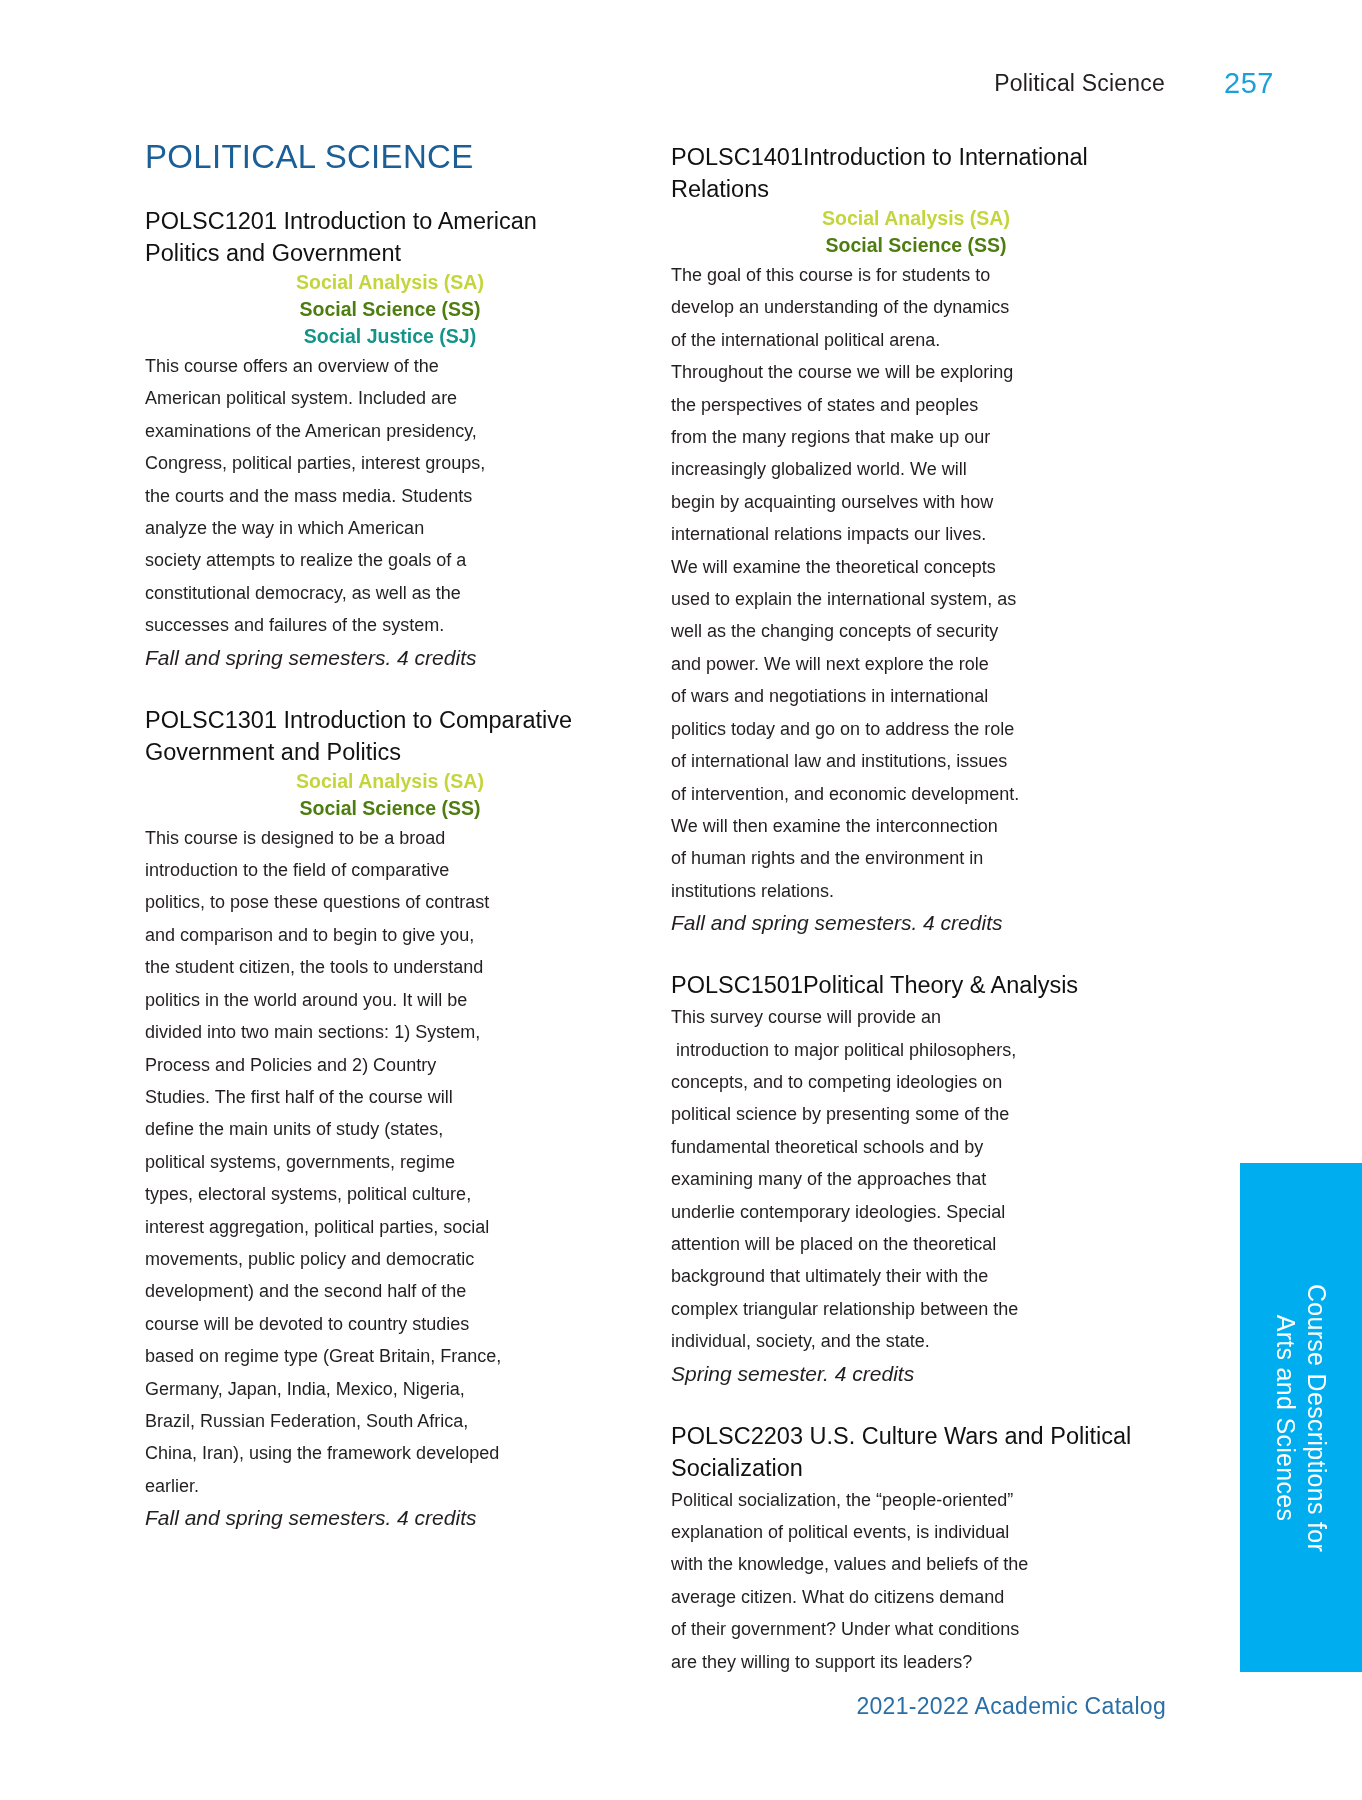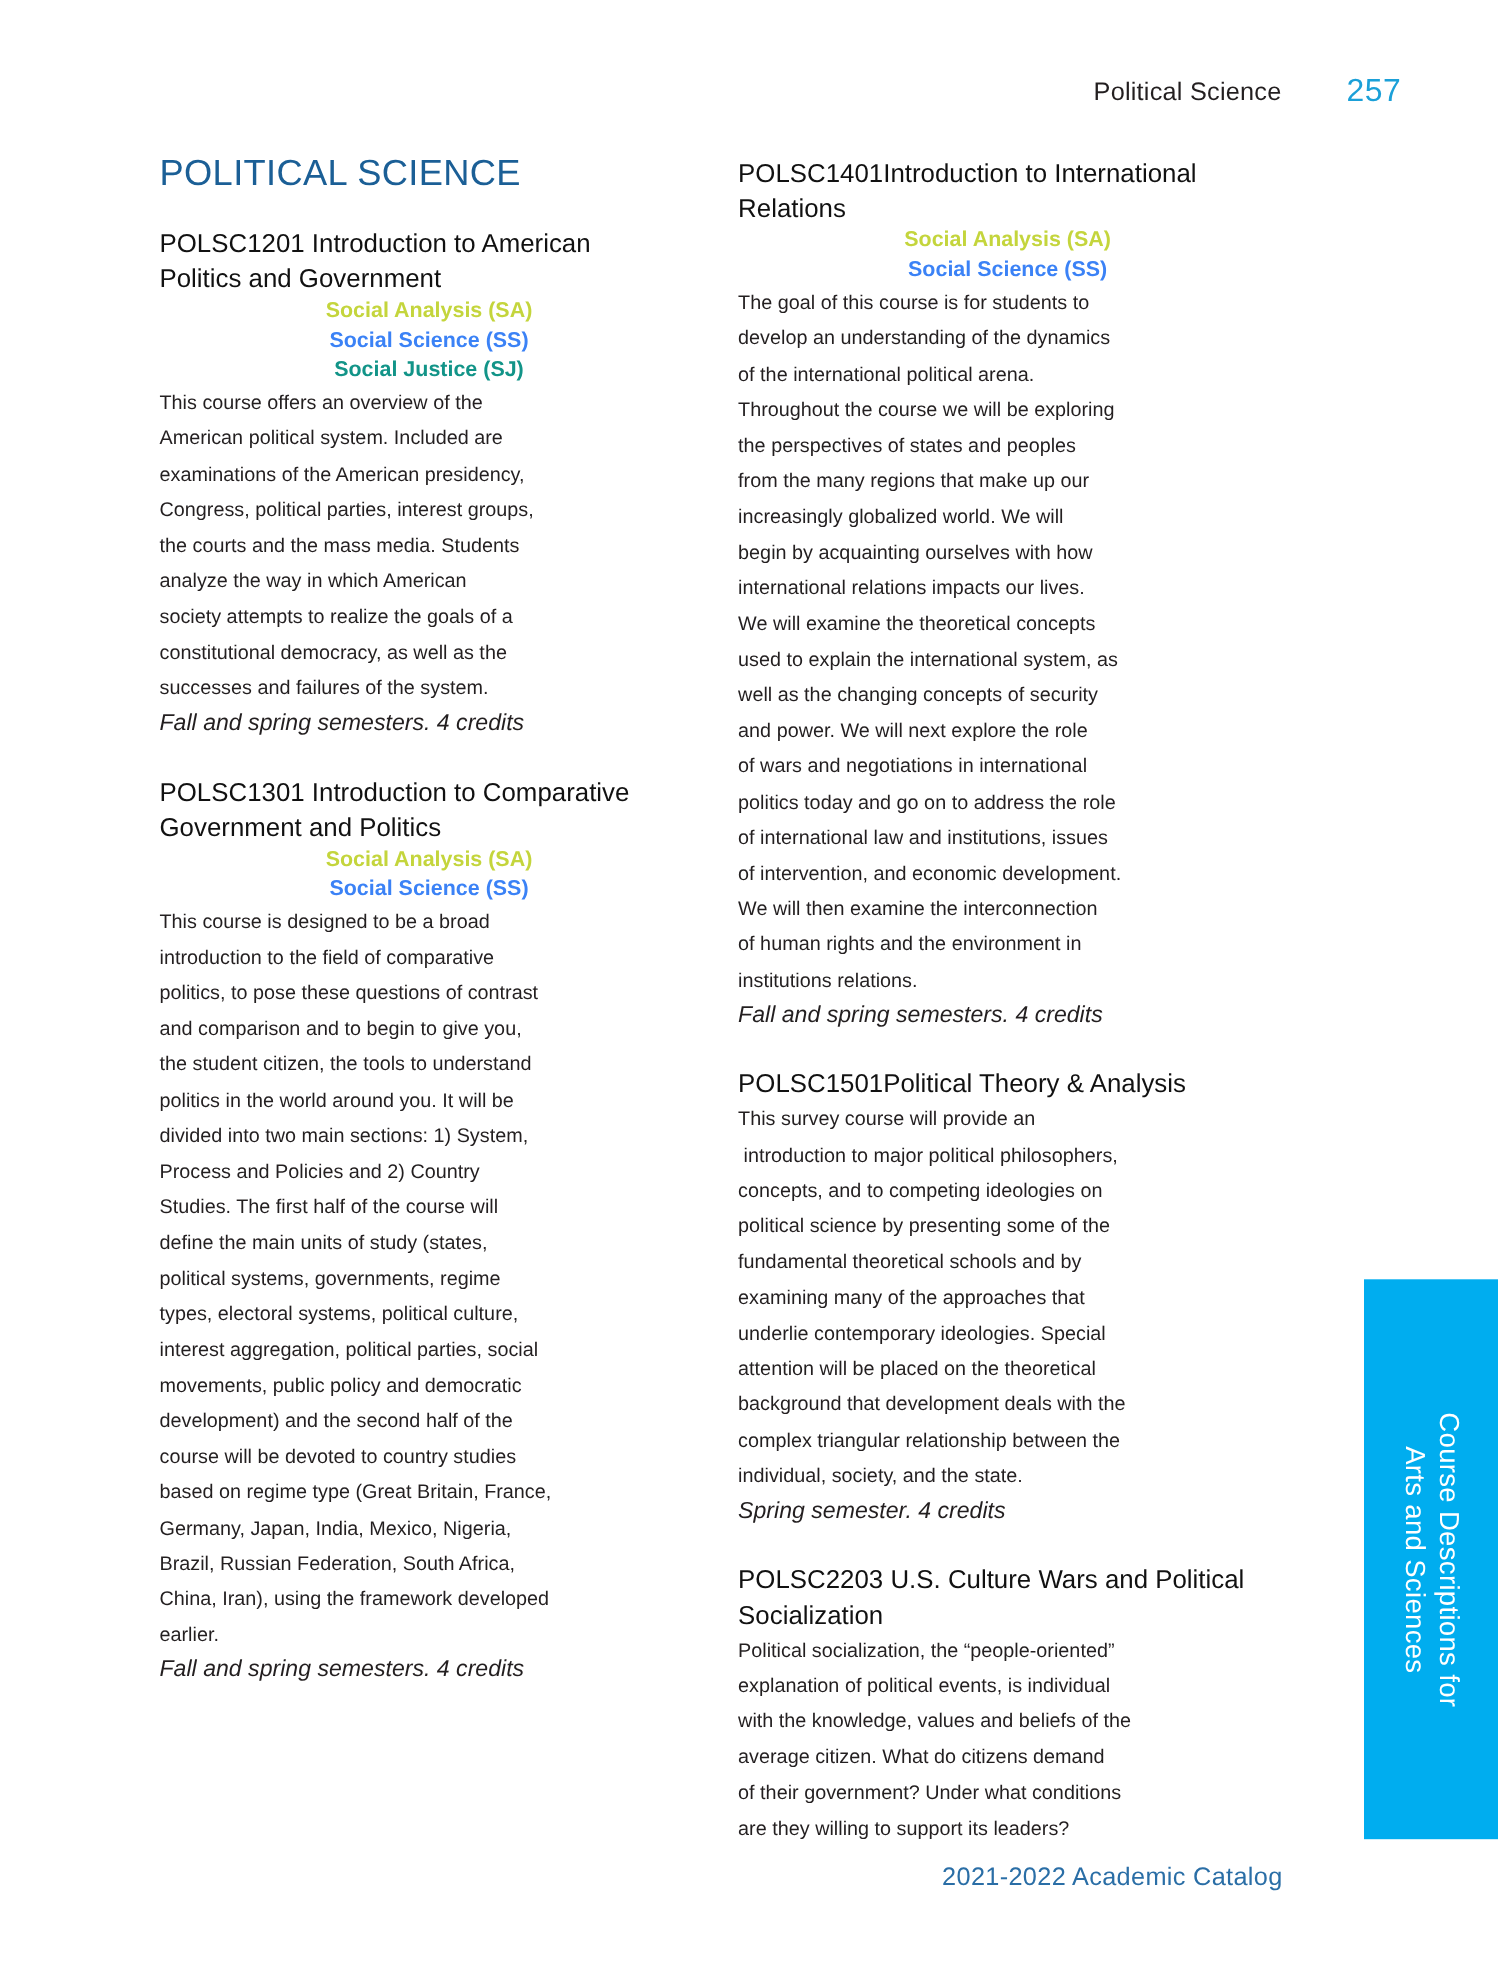--- a/index.html
+++ b/index.html
@@ -27,21 +27,21 @@
     }
     .course { margin-bottom: 31px; }
     .course-title {
       font-size: 23.5px; color: #111; line-height: 32px; margin: 0;
       font-weight: 400;
     }
     .attr {
       font-size: 19.5px; font-weight: 700; line-height: 27px; margin: 0; text-align: center;
     }
     .attr-sa { color: #c4d53c; }
-    .attr-ss { color: #3b82f6; }
+    .attr-ss { color: #4d7c0f; }
     .attr-sj { color: #129488; }
     .desc {
       font-size: 18px; line-height: 32.4px; color: #231f20; margin: 0;
       font-weight: 400;
     }
     .desc .line { display: block; white-space: nowrap; }
     .credits {
       font-size: 21px; font-style: italic; color: #231f20; line-height: 30px;
       margin: 1px 0 0 0;
     }
@@ -165,21 +165,21 @@
     </p>
     <p class="desc">
       <span class="line" style="white-space: pre;">This survey course will provide an</span>
       <span class="line" style="white-space: pre;"> introduction to major political philosophers,</span>
       <span class="line">concepts, and to competing ideologies on</span>
       <span class="line">political science by presenting some of the</span>
       <span class="line">fundamental theoretical schools and by</span>
       <span class="line">examining many of the approaches that</span>
       <span class="line">underlie contemporary ideologies. Special</span>
       <span class="line">attention will be placed on the theoretical</span>
-      <span class="line">background that development deals with the</span>
+      <span class="line">background that ultimately their with the</span>
       <span class="line">complex triangular relationship between the</span>
       <span class="line">individual, society, and the state.</span>
     </p>
     <p class="credits">Spring semester. 4 credits</p>
   </div>
 
   <div class="course">
     <p class="course-title">
       <span>POLSC2203 U.S. Culture Wars and Political</span><br>
       <span>Socialization</span>

